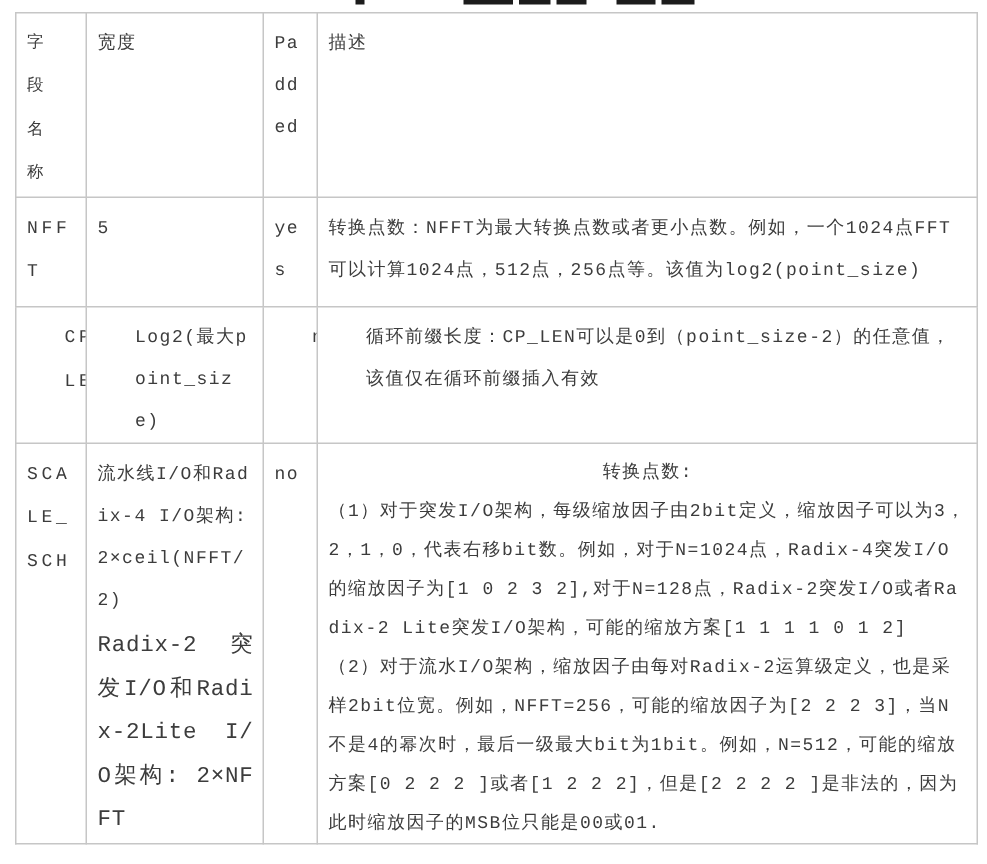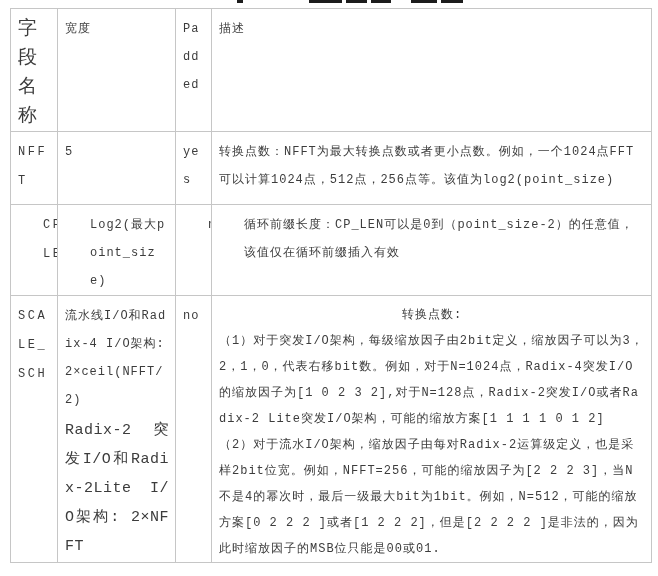--- a/index.html
+++ b/index.html
@@ -34,21 +34,21 @@
     letter-spacing:1px;
     overflow:hidden;
     word-break:break-all;
   }
   tr.h-row  td{height:104px;}
   tr.r-nfft td{height:66px;}
   tr.r-cp   td{height:51px;padding-left:32px;}
   tr.r-fwd  td{height:78px;}
   tr.r-sch  td{height:228px;}
 
-  .vword{width:15px;word-break:break-all;font-size:19px;line-height:29px;}
+  .vword{width:15px;word-break:break-all;font-size:11px;line-height:29px;}
   .wrap2{width:21px;word-break:break-all;}
   .fieldname{width:33px;word-break:break-all;letter-spacing:2.5px;line-height:29px;}
   .center{text-align:center;}
   .bigtxt{font-size:16px;line-height:28px;letter-spacing:0.5px;}
   .widep2{font-size:15px;line-height:29px;text-align:justify;letter-spacing:0.5px;margin-top:2px;}
   .schdesc{line-height:26px;}
   .descline{display:block;}
 </style>
 </head>
 <body>

